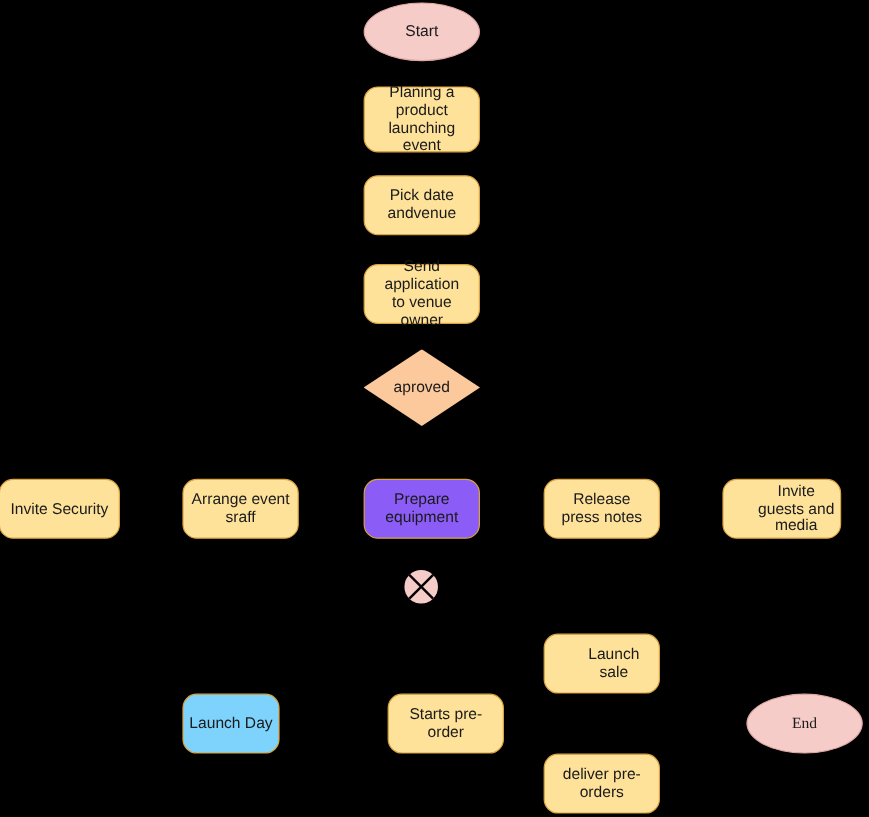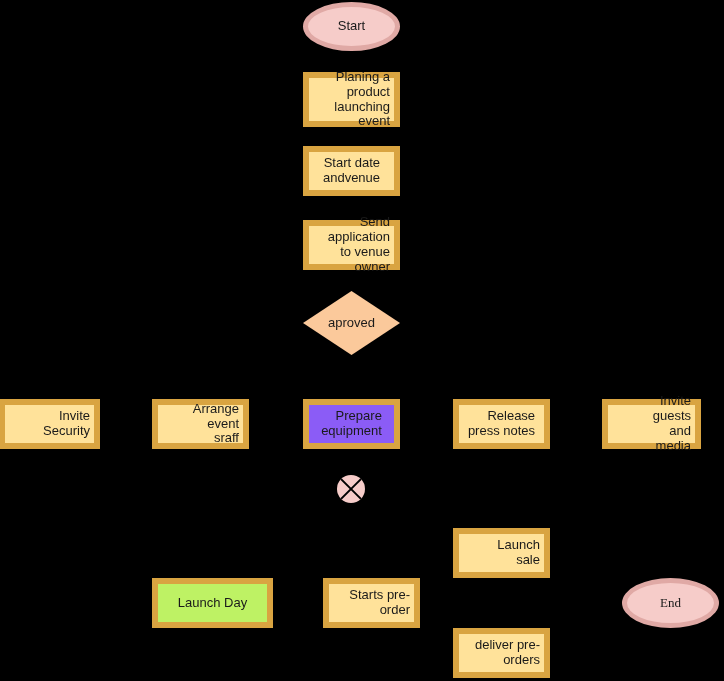--- a/index.html
+++ b/index.html
@@ -22,27 +22,26 @@
     align-items: center;
     justify-content: center;
     text-align: center;
     color: #1a1a1a;
     font-size: 13px;
     line-height: 1.15;
     padding: 2px 4px;
   }
   .node.process {
     background: #ffe29a;
-    border: 6px solid #f97316;
-    border-radius: 0;
-    text-align: right;
+    border: 1px solid #f97316;
+    border-radius: 12px;
   }
   .node.terminator {
     background: #f6ccc9;
-    border: 5px solid #0ea5e9;
+    border: 1px solid #0ea5e9;
     border-radius: 50%;
   }
   .node.decision {
     background: #fbc99b;
     border: none;
     border-radius: 0;
     clip-path: polygon(50% 0%, 100% 50%, 50% 100%, 0% 50%);
   }
   .node.junction {
     background: transparent;
@@ -57,21 +56,21 @@
 
 <div id="canvas" style="background: rgb(0, 0, 0);">
     <div class="node terminator" style="left: 303px; top: 2px; width: 97px; height: 49px; background: rgb(246, 204, 201); border-color: rgb(224, 169, 165); color: rgb(26, 26, 26);">
       <span class="label">Start</span>
     </div>
     <div class="node process" style="left: 303px; top: 72px; width: 97px; height: 55px; background: rgb(255, 226, 154); border-color: rgb(217, 164, 65); color: rgb(26, 26, 26);">
       <span class="label">Planing a product
 launching event</span>
     </div>
     <div class="node process" style="left: 303px; top: 146px; width: 97px; height: 50px; background: rgb(255, 226, 154); border-color: rgb(217, 164, 65); color: rgb(26, 26, 26);">
-      <span class="label">Start date
+      <span class="label">Pick date
 andvenue</span>
     </div>
     <div class="node process" style="left: 303px; top: 220px; width: 97px; height: 50px; background: rgb(255, 226, 154); border-color: rgb(217, 164, 65); color: rgb(26, 26, 26);">
       <span class="label">Send application
 to venue owner</span>
     </div>
     <div class="node decision" style="left: 303px; top: 291px; width: 97px; height: 64px; background: rgb(251, 201, 155); color: rgb(26, 26, 26);">
       <span class="label">aproved</span>
     </div>
     <div class="node process" style="left: -1px; top: 399px; width: 101px; height: 50px; background: rgb(255, 226, 154); border-color: rgb(217, 164, 65); color: rgb(26, 26, 26);">
@@ -96,21 +95,21 @@
     <div class="node junction" style="left: 336px; top: 474px; width: 30px; height: 30px; color: rgb(26, 26, 26);">
       <svg width="30" height="30" viewBox="0 0 30 30">
         <circle cx="15" cy="15" r="14" fill="#f6ccc9"></circle>
         <line x1="5.1" y1="5.1" x2="24.9" y2="24.9" stroke="#000000" stroke-width="2"></line>
         <line x1="24.9" y1="5.1" x2="5.1" y2="24.9" stroke="#000000" stroke-width="2"></line>
       </svg>
     </div>
     <div class="node process" style="left: 453px; top: 528px; width: 97px; height: 50px; background: rgb(255, 226, 154); border-color: rgb(217, 164, 65); color: rgb(26, 26, 26); padding-left: 24px;">
       <span class="label">Launch sale</span>
     </div>
-    <div class="node process" style="left: 152px; top: 578px; width: 121px; height: 50px; background: #bef264; border-color: rgb(217, 164, 65); color: rgb(26, 26, 26);">
+    <div class="node process" style="left: 152px; top: 578px; width: 81px; height: 50px; background: #7dd3fc; border-color: rgb(217, 164, 65); color: rgb(26, 26, 26);">
       <span class="label">Launch Day</span>
     </div>
     <div class="node process" style="left: 303px; top: 578px; width: 97px; height: 50px; background: rgb(255, 226, 154); border-color: rgb(217, 164, 65); color: rgb(26, 26, 26); margin-left: 20px;">
       <span class="label">Starts pre-order</span>
     </div>
     <div class="node terminator" style="left: 622px; top: 578px; width: 97px; height: 50px; background: rgb(246, 204, 201); border-color: rgb(224, 169, 165); color: rgb(26, 26, 26); font-family: Liberation Serif, serif;">
       <span class="label">End</span>
     </div>
     <div class="node process" style="left: 453px; top: 628px; width: 97px; height: 50px; background: rgb(255, 226, 154); border-color: rgb(217, 164, 65); color: rgb(26, 26, 26);">
       <span class="label">deliver pre-orders</span>

